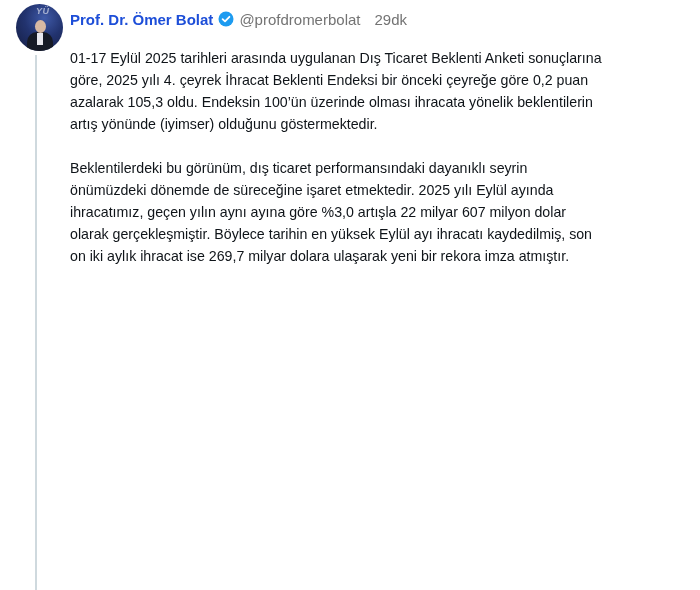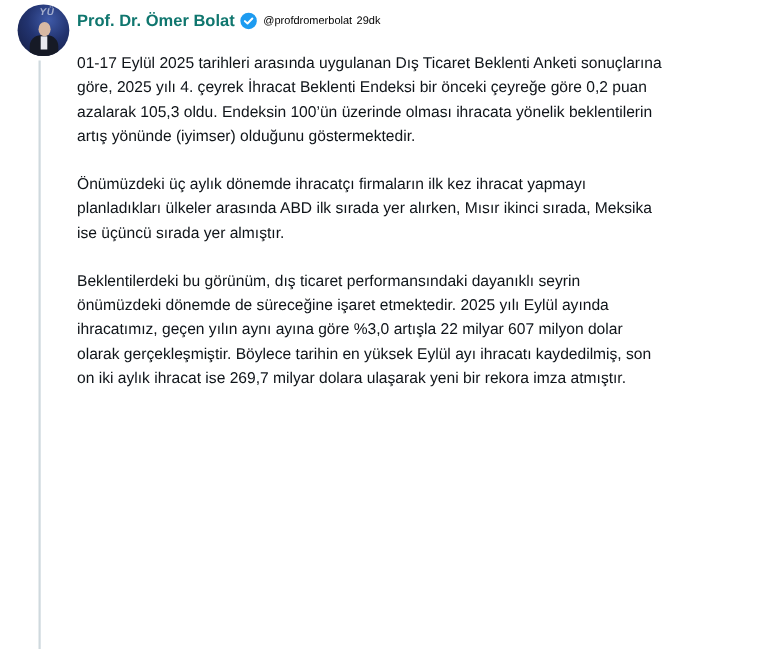--- a/index.html
+++ b/index.html
@@ -33,26 +33,26 @@
       font-size: 9px; font-weight: bold; font-style: italic; letter-spacing: 0.5px;
     }
     .thread-line {
       position: absolute; left: 35px; top: 55px; width: 2px; height: 535px;
       background: #cfd9de;
     }
     .header {
       position: absolute; left: 70px; top: 8px; height: 22px;
       display: flex; align-items: center; white-space: nowrap;
     }
-    .name { font-weight: bold; font-size: 15px; color: #0f766e; }
+    .name { font-weight: bold; font-size: 15px; color: #1d4ed8; }
     .badge {
       display: inline-block; width: 16px; height: 16px; margin-left: 5px; margin-right: 5px;
     }
-    .handle, .time { font-size: 10px; color: #000000; }
-    .time { margin-left: 4px; }
+    .handle, .time { font-size: 15px; color: #737373; }
+    .time { margin-left: 14px; }
     .body {
       position: absolute; left: 70px; top: 47px; width: 620px;
       font-size: 14.2px; line-height: 22px; color: #0f1419;
     }
     .para { margin: 0 0 22px 0; white-space: pre-line; }
   </style>
 </head>
 <body>
 
 <div class="post">
@@ -74,22 +74,19 @@
     </span>
     <span class="handle">@profdromerbolat</span>
     <span class="time">29dk</span>
   </div>
 
   <div class="body">
     <p class="para">01-17 Eylül 2025 tarihleri arasında uygulanan Dış Ticaret Beklenti Anketi sonuçlarına
 göre, 2025 yılı 4. çeyrek İhracat Beklenti Endeksi bir önceki çeyreğe göre 0,2 puan
 azalarak 105,3 oldu. Endeksin 100’ün üzerinde olması ihracata yönelik beklentilerin
 artış yönünde (iyimser) olduğunu göstermektedir.</p>
-    <p class="para">Önümüzdeki üç aylık dönemde ihracatçı firmaların ilk kez ihracat yapmayı
-planladıkları ülkeler arasında ABD ilk sırada yer alırken, Mısır ikinci sırada, Meksika
-ise üçüncü sırada yer almıştır.</p>
     <p class="para">Beklentilerdeki bu görünüm, dış ticaret performansındaki dayanıklı seyrin
 önümüzdeki dönemde de süreceğine işaret etmektedir. 2025 yılı Eylül ayında
 ihracatımız, geçen yılın aynı ayına göre %3,0 artışla 22 milyar 607 milyon dolar
 olarak gerçekleşmiştir. Böylece tarihin en yüksek Eylül ayı ihracatı kaydedilmiş, son
 on iki aylık ihracat ise 269,7 milyar dolara ulaşarak yeni bir rekora imza atmıştır.</p>
   </div>
 </div>
 
 </body></html>

